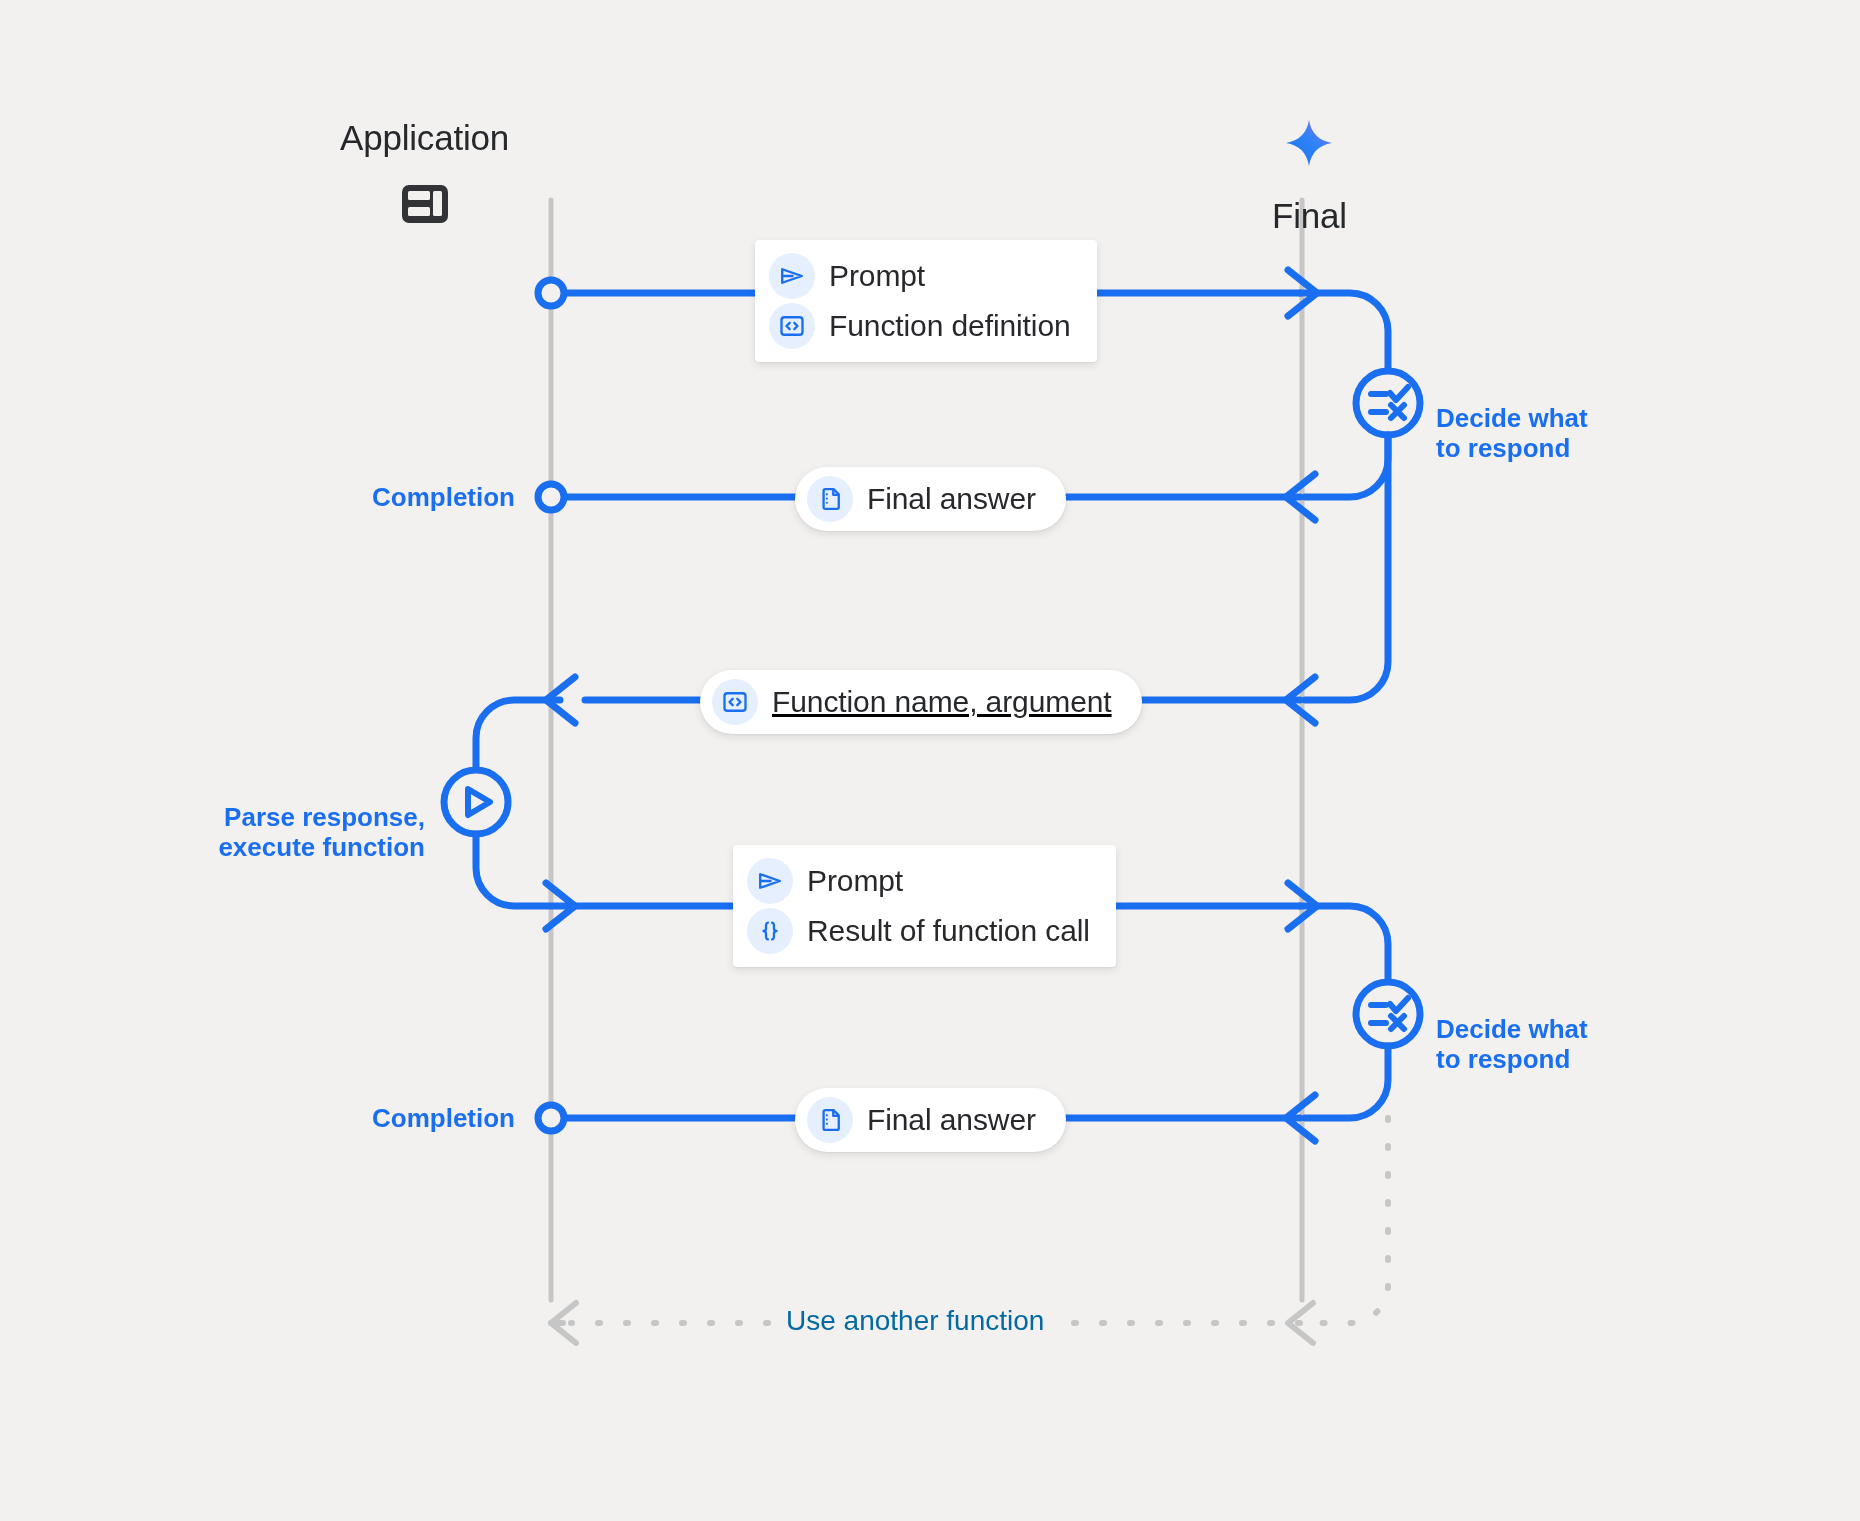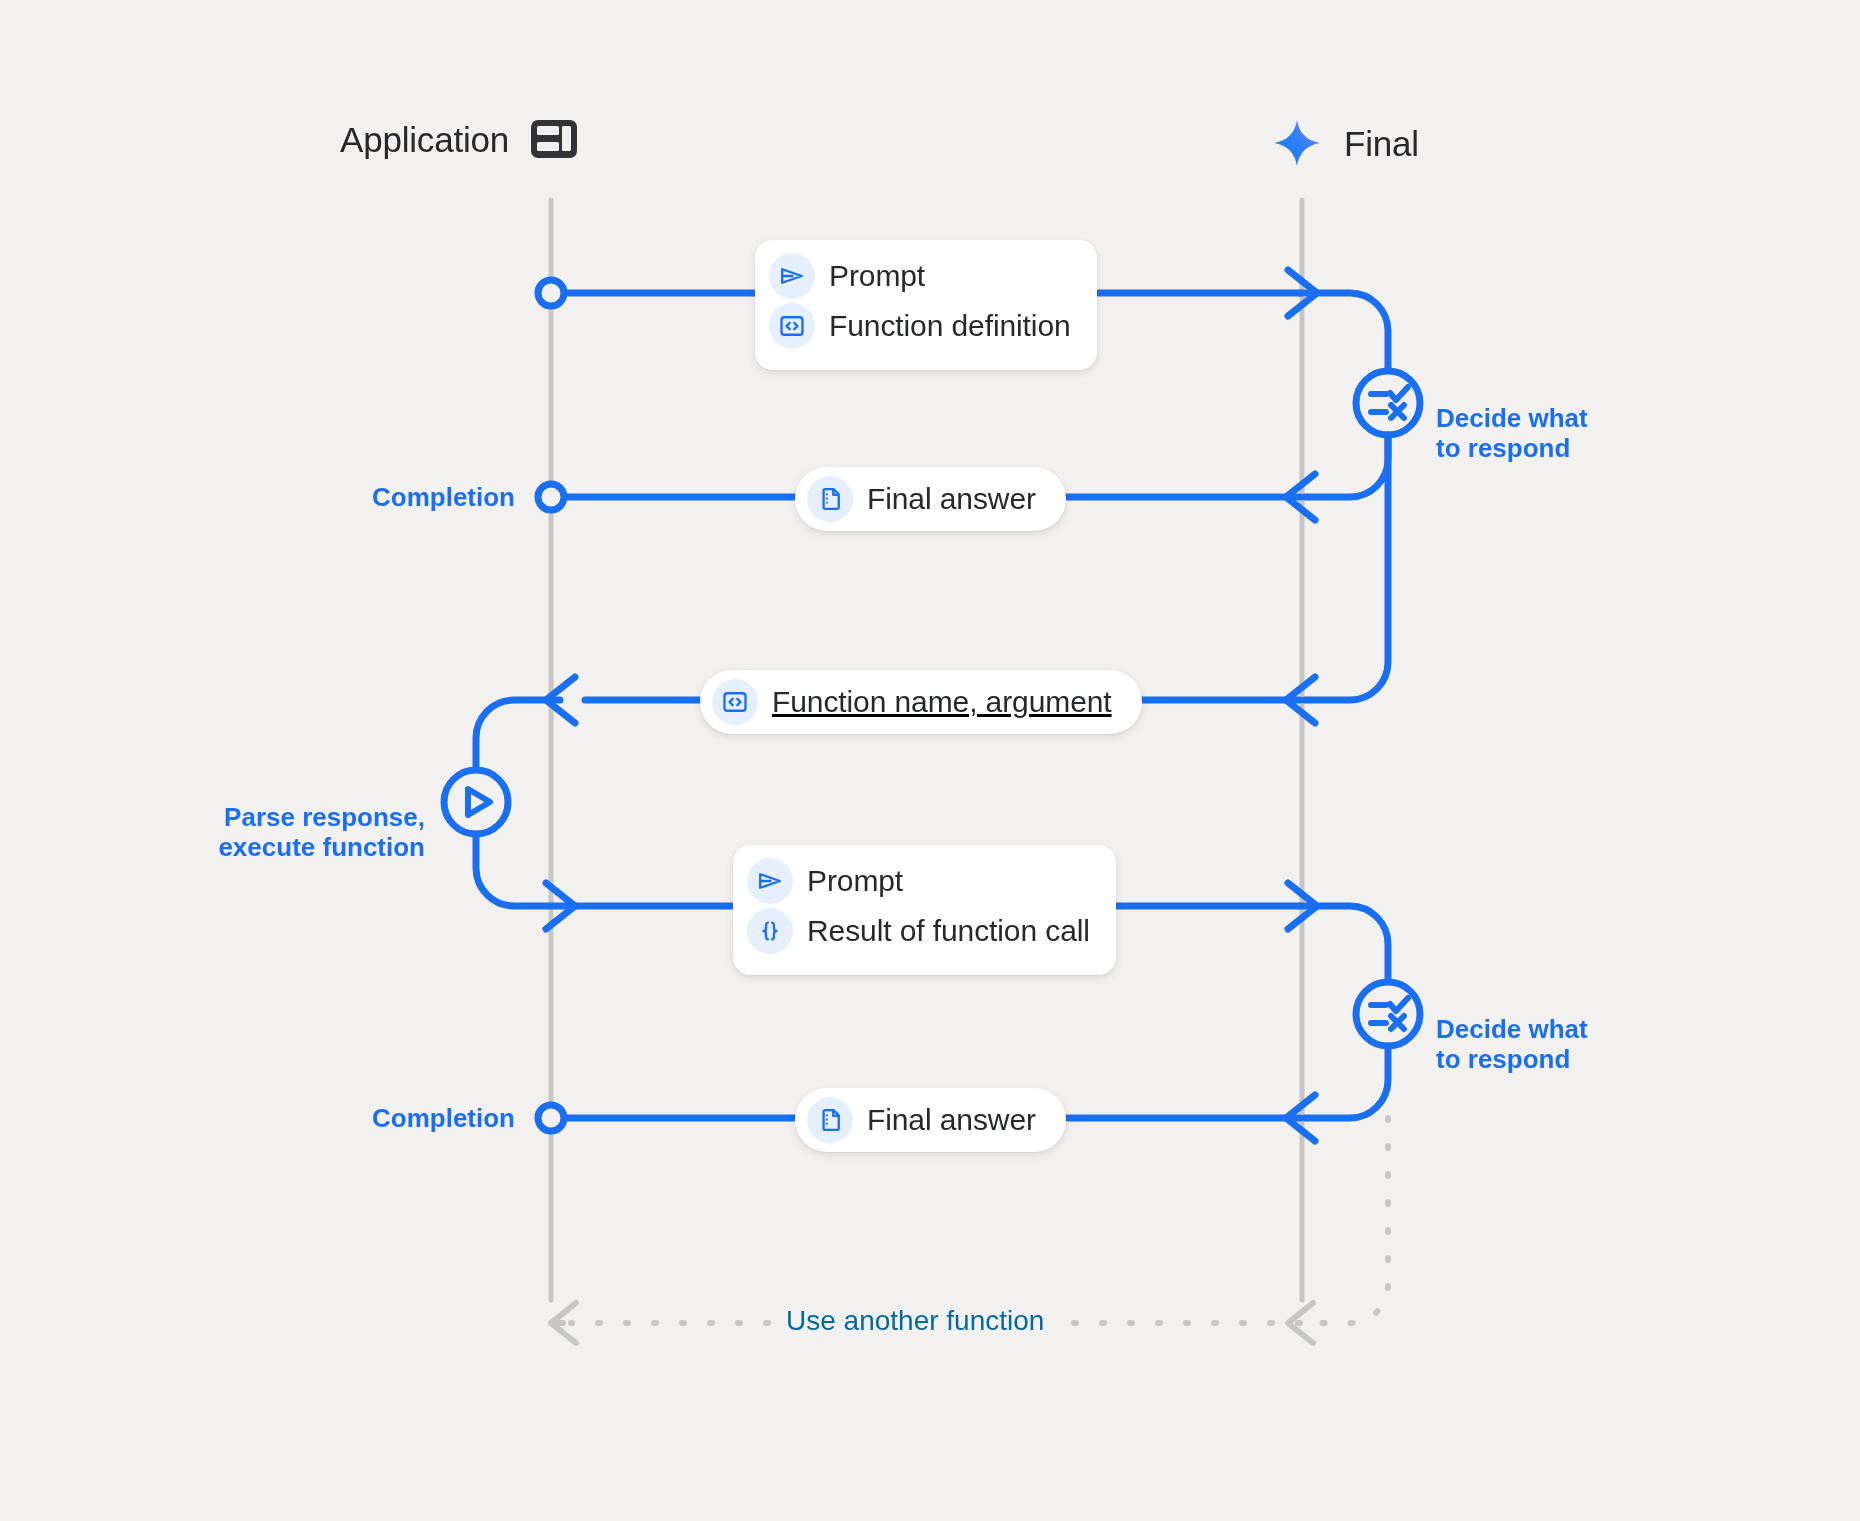--- a/index.html
+++ b/index.html
@@ -25,25 +25,26 @@
     width: 1860px;
     height: 1521px;
     pointer-events: none;
   }
 
   
   .col-header {
     position: absolute;
     display: flex;
     align-items: center;
-    gap: 22px;
+    gap: 30px;
     color: #26282b;
     font-size: 35px;
     letter-spacing: -0.2px;
     white-space: nowrap;
+    flex-direction: column;
   }
   .col-header .label { line-height: 1; }
 
   .app-glyph {
     width: 46px; height: 38px;
     border-radius: 7px;
     background: #313336;
     position: relative;
     flex: 0 0 auto;
   }
@@ -103,23 +104,23 @@
     line-height: 1;
     white-space: nowrap;
     background: #f2f1ef;
     padding: 0 14px;
   }
 
   
   .card {
     position: absolute;
     background: #ffffff;
-    border-radius: 18px;
+    border-radius: 4px;
     box-shadow: 0 3px 9px rgba(17,19,22,0.10), 0 1px 2px rgba(17,19,22,0.06);
-    padding: 13px 26px 21px 14px;
+    padding: 13px 26px 13px 14px;
     display: flex;
     flex-direction: column;
     gap: 4px;
     box-sizing: border-box;
   }
   .card.single { border-radius: 34px; padding: 9px 30px 9px 12px; }
 
   .row {
     display: flex;
     align-items: center;

